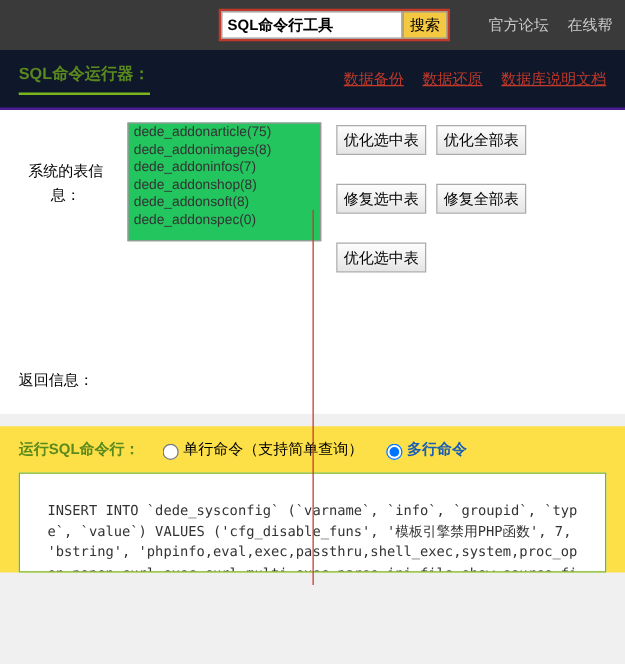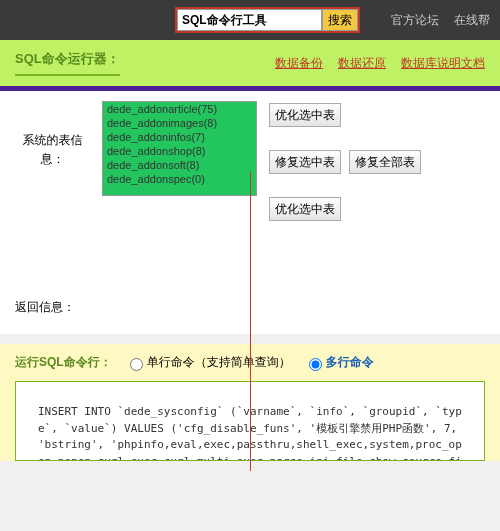--- a/index.html
+++ b/index.html
@@ -3,35 +3,35 @@
 <meta charset="utf-8">
 <style>
 *{margin:0;padding:0;box-sizing:border-box;font-family:"Microsoft YaHei",Arial,sans-serif;font-size:12px}
 body{background:#f0f0f0;width:500px}
 .topbar{background:#3a3a3a;height:40px;display:flex;align-items:center;padding:0 10px;position:relative}
 .search-wrap{border:2px solid #c0392b;display:flex;margin-left:165px}
 .search-input{width:145px;height:22px;padding:2px 4px;border:1px solid #999;background:#fff;font-weight:bold}
 .search-btn{width:36px;height:22px;background:#f5c842;border:1px solid #999;cursor:pointer}
 .top-links{position:absolute;right:10px;color:#ccc;display:flex;gap:15px}
 .top-links span{color:#ccc}
-.tabs-row{background:#bef264;border-bottom:5px solid #4c1d95;padding:10px 15px;display:flex;justify-content:space-between;align-items:center}
+.tabs-row{background:#0f172a;border-bottom:2px solid #4c1d95;padding:10px 15px;display:flex;justify-content:space-between;align-items:center}
 .tab-title{font-weight:bold;color:#5a8a1e;font-size:13px;border-bottom:2px solid #7ab51d;padding-bottom:6px}
 .tab-links{display:flex;gap:15px}
 .tab-links span{color:#c0392b;text-decoration:underline;cursor:pointer}
 .main{background:#fff;padding:10px 15px}
 .row1{display:flex;gap:12px;align-items:flex-start}
 .lbl{width:75px;padding-top:30px;text-align:center;line-height:1.6}
 .listbox{width:155px;height:95px;border:1px solid #999;background:#22c55e;overflow:hidden}
 .listbox div{padding:1px 4px;font-size:11px;color:#333}
 .btns{display:flex;flex-direction:column;gap:23px;padding-top:2px}
 .btn-row{display:flex;gap:8px}
 .btn{width:72px;height:24px;background:linear-gradient(#fdfdfd,#e5e5e5);border:1px solid #aaa;cursor:pointer;font-size:12px}
 .redline{position:absolute;left:250px;top:80px;width:1px;height:300px;background:#c0392b;z-index:5}
 .return-row{margin-top:70px;padding:8px 0}
-.sql-section{background:#fef9c3;margin-top:10px}
+.sql-section{background:#fde047;margin-top:10px}
 .sql-head{padding:10px 15px;display:flex;align-items:center;gap:18px}
 .sql-head .tt{font-weight:bold;color:#5a8a1e}
 .radio-lbl{display:flex;align-items:flex-end;gap:4px}
 .radio-lbl.active{color:#1a5fb4;font-weight:bold}
 .sql-box{margin:0 15px 15px;border:1px solid #7ab51d;background:#fff;padding:22px;height:80px;overflow:hidden}
 .sql-box .sql-text{font-family:monospace;font-size:11px;color:#333;line-height:1.5;word-break:break-all;white-space:pre-wrap}
 .watermark{position:absolute;right:18px;bottom:22px;color:#aaa;font-size:11px;opacity:.6}
 </style>
 </head>
 <body>
@@ -64,20 +64,21 @@
       <div>dede_addonarticle(75)</div>
       <div>dede_addonimages(8)</div>
       <div>dede_addoninfos(7)</div>
       <div>dede_addonshop(8)</div>
       <div>dede_addonsoft(8)</div>
       <div>dede_addonspec(0)</div>
     </div>
     <div class="btns">
       <div class="btn-row">
         <button class="btn">优化选中表</button>
+        <button class="btn">优化全部表</button>
       </div>
       <div class="btn-row">
         <button class="btn">修复选中表</button>
         <button class="btn">修复全部表</button>
       </div>
       <div class="btn-row">
         <button class="btn">优化选中表</button>
       </div>
     </div>
   </div>

